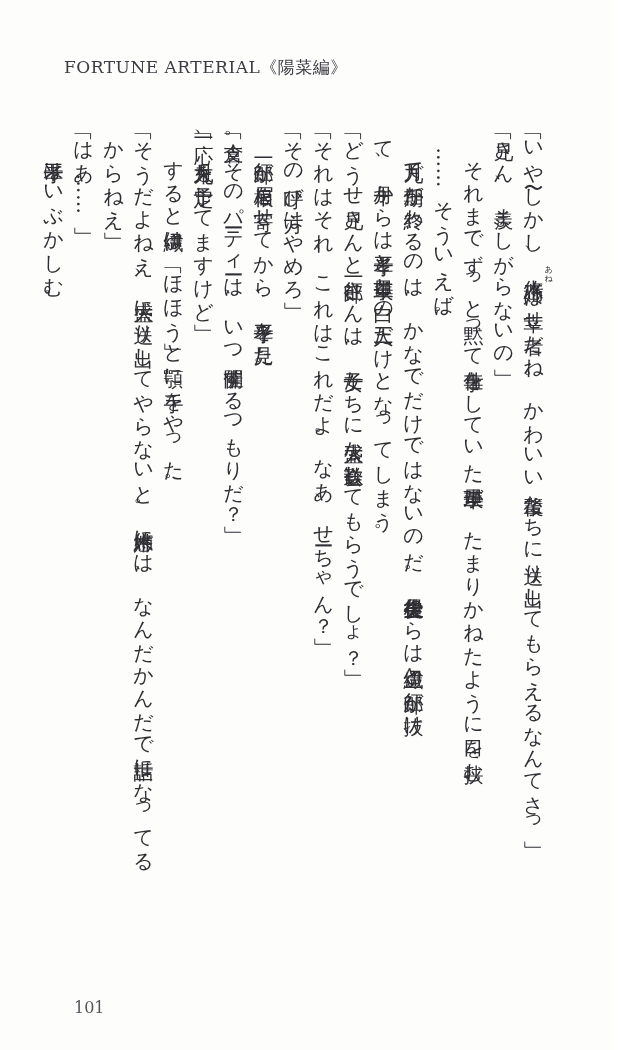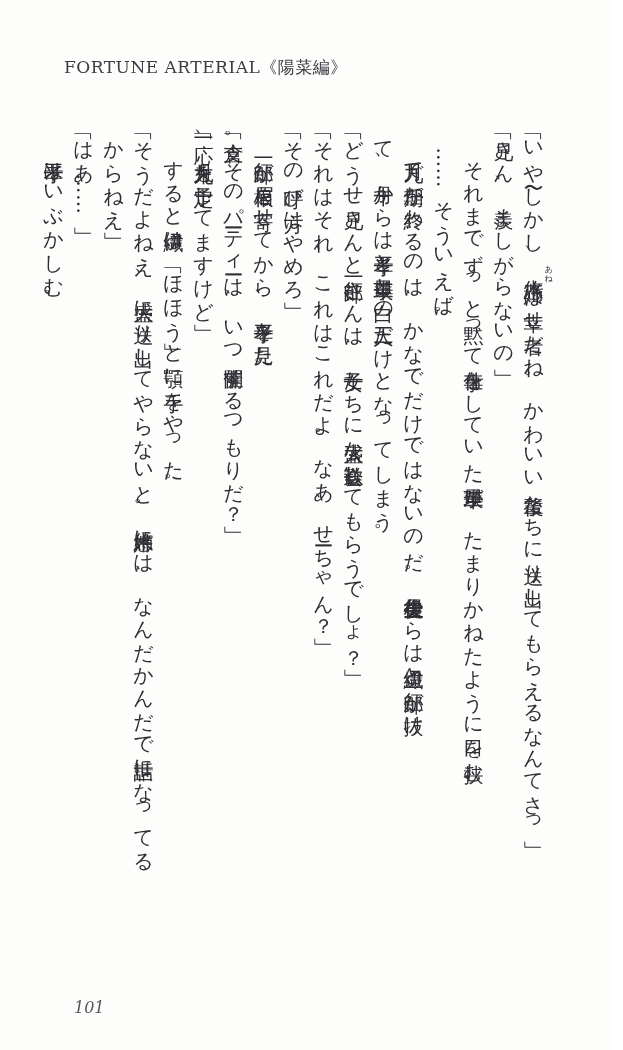--- a/index.html
+++ b/index.html
@@ -46,21 +46,20 @@
   ruby rt {
     font-size: 8px;
     letter-spacing: 0;
     color: var(--text-color, #2e2e34);
   }
   .page-number {
     position: absolute;
     left: 74px;
     bottom: 33px;
     font-size: 16px;
-    font-style: italic;
     color: var(--pagenum-color, #55555c);
   }
 </style>
 </head>
 <body>
 
 <div class="page" style="--bg: #fdfdfc; --text-color: #2e2e34; --header-color: #3c3c44; --pagenum-color: #55555c;">
   <div class="running-header">FORTUNE ARTERIAL《陽菜編》</div>
 
   <main class="text-body">

